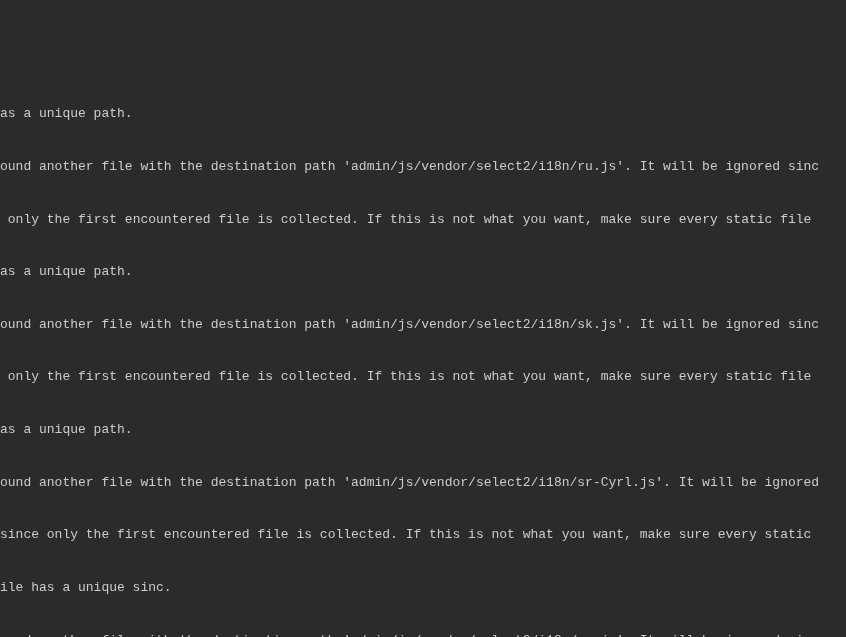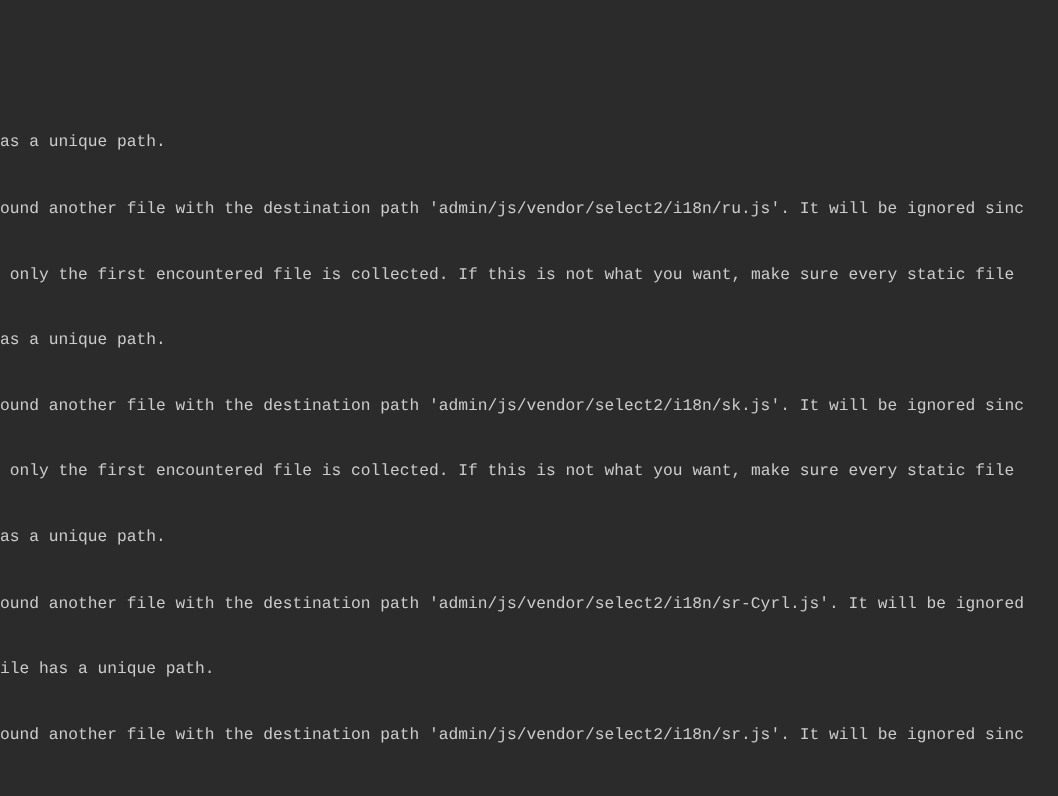--- a/index.html
+++ b/index.html
@@ -34,21 +34,22 @@
 
 <div class="terminal-output">
   <span class="line">as a unique path.</span>
   <span class="line">ound another file with the destination path 'admin/js/vendor/select2/i18n/ru.js'. It will be ignored sinc</span>
   <span class="line"> only the first encountered file is collected. If this is not what you want, make sure every static file</span>
   <span class="line">as a unique path.</span>
   <span class="line">ound another file with the destination path 'admin/js/vendor/select2/i18n/sk.js'. It will be ignored sinc</span>
   <span class="line"> only the first encountered file is collected. If this is not what you want, make sure every static file</span>
   <span class="line">as a unique path.</span>
   <span class="line">ound another file with the destination path 'admin/js/vendor/select2/i18n/sr-Cyrl.js'. It will be ignored</span>
-  <span class="line">ile has a unique path.</span>
+  <span class="line">since only the first encountered file is collected. If this is not what you want, make sure every static</span>
+  <span class="line">ile has a unique sinc.</span>
   <span class="line">ound another file with the destination path 'admin/js/vendor/select2/i18n/sr.js'. It will be ignored sinc</span>
   
   
   
   
   
   
   
   
   

